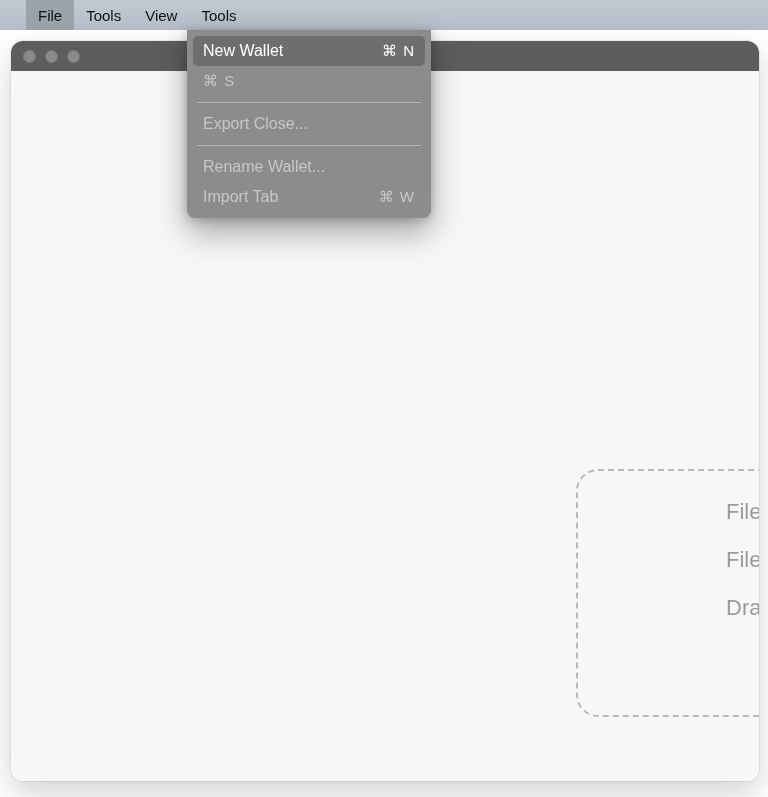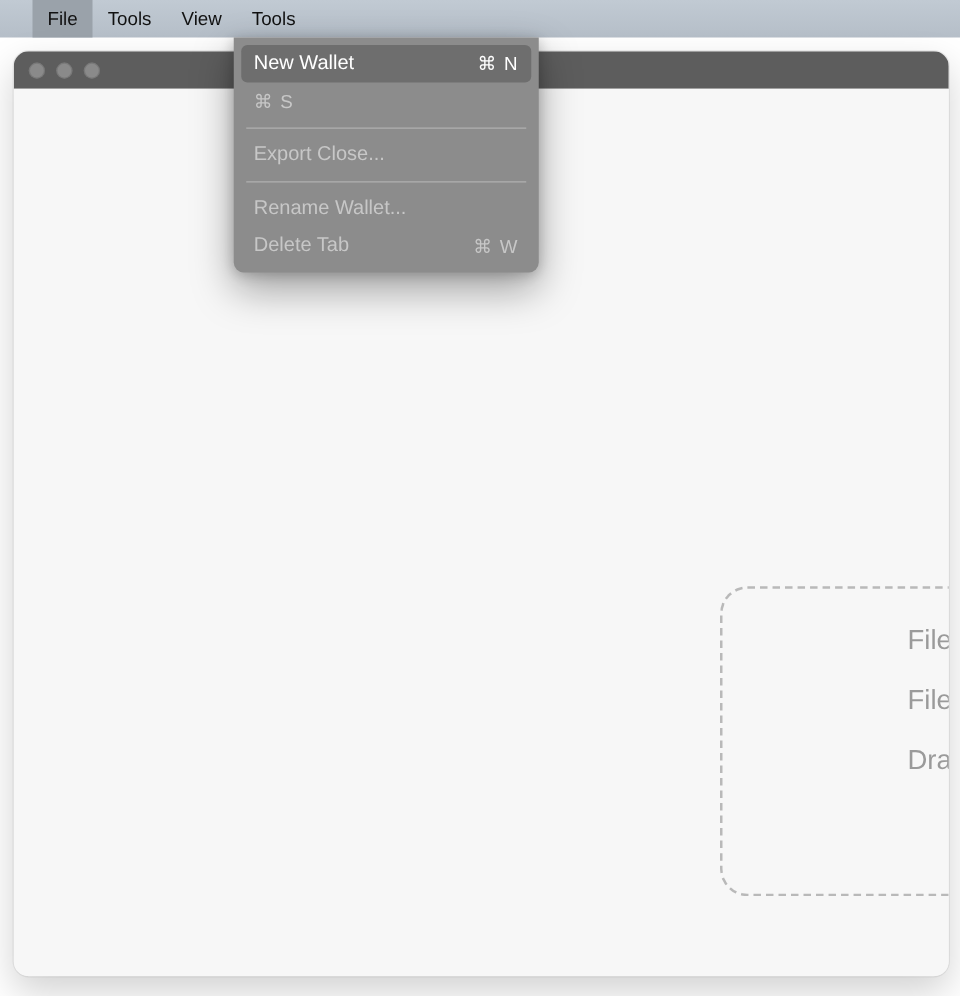--- a/index.html
+++ b/index.html
@@ -70,16 +70,16 @@
   <div class="dd-item disabled">
     <span>Export Close...</span>
     <span class="dd-shortcut"></span>
   </div>
   <div class="dd-sep"></div>
   <div class="dd-item disabled">
     <span>Rename Wallet...</span>
     <span class="dd-shortcut"></span>
   </div>
   <div class="dd-item disabled">
-    <span>Delete Tab</span>
+    <span>Import Tab</span>
     <span class="dd-shortcut">⌘ W</span>
   </div>
 </div>
 
 </body></html>

